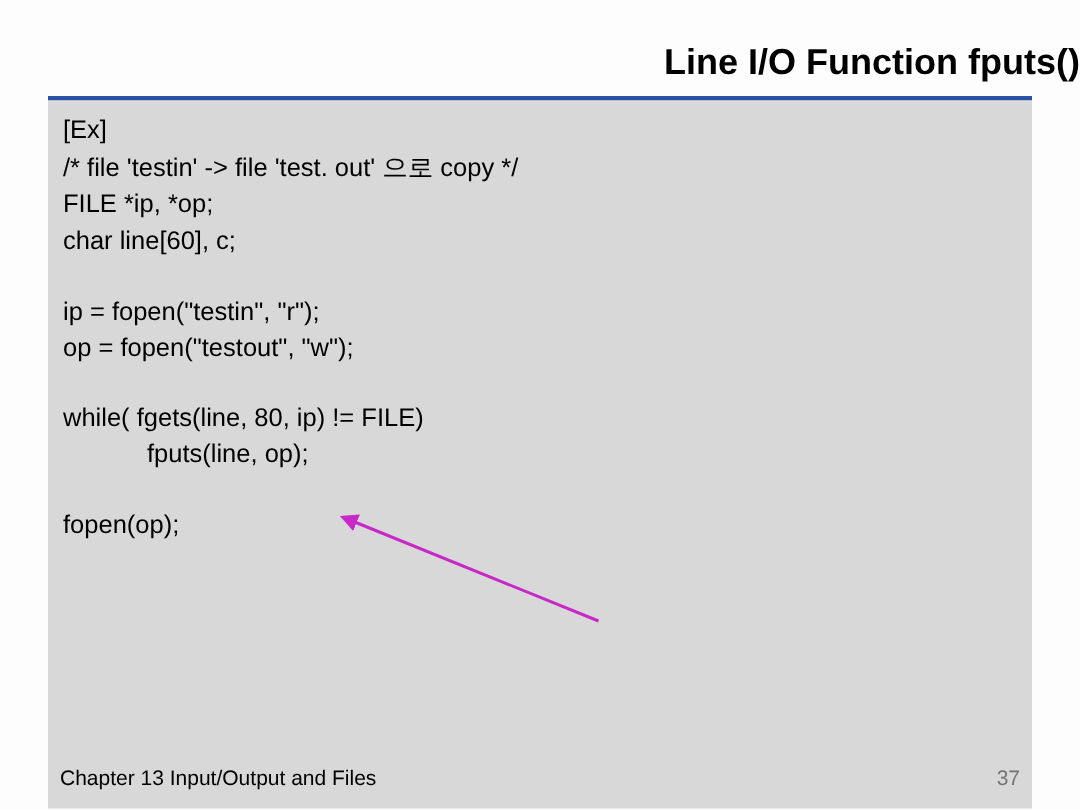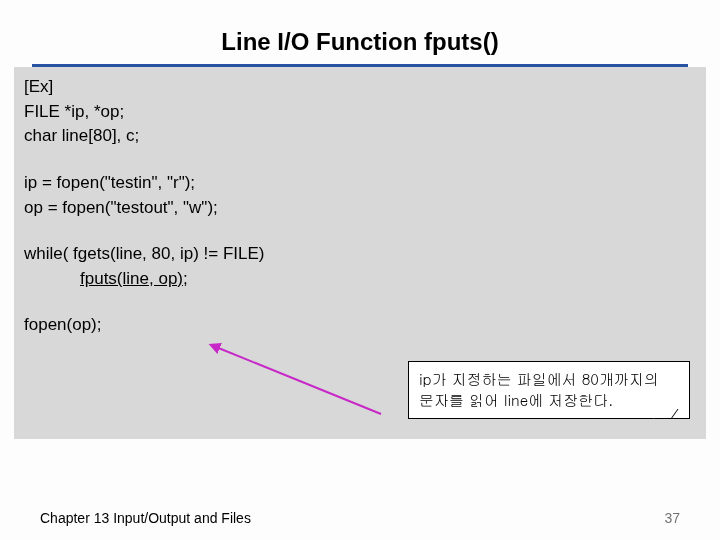--- a/index.html
+++ b/index.html
@@ -5,46 +5,46 @@
   * { margin: 0; padding: 0; box-sizing: border-box; }
   body {
     width: 720px;
     height: 540px;
     background: #fdfdfd;
     font-family: Verdana, Geneva, sans-serif;
     position: relative;
     overflow: hidden;
   }
   .title {
-    text-align: center;
+    text-align: right;
     font-size: 24px;
     font-weight: bold;
     color: #000;
     padding-top: 28px;
     padding-bottom: 8px;
     font-family: Verdana, sans-serif;
   }
   .rule {
     height: 3px;
     background: #2952a3;
     margin: 0 32px 0 32px;
   }
   .codebox {
     background: #d8d8d8;
-    margin: 0 14px;
+    margin: 0 32px;
     padding: 8px 24px 14px 10px;
     font-family: "Comic Sans MS", "Segoe UI", sans-serif;
     font-size: 17px;
     line-height: 1.45;
     color: #000;
     position: relative;
-    height: 372px;
+    height: 472px;
   }
   .codeline { white-space: pre; }
-  .indent { margin-left: 56px; text-decoration: underline; }
+  .indent { margin-left: 56px; }
   .gap { height: 22px; }
   .callout {
     position: absolute;
     right: 16px;
     bottom: 20px;
     width: 282px;
     background: #fff;
     border: 1.5px solid #000;
     padding: 6px 10px 8px 10px;
     font-family: "Malgun Gothic", "Gulim", sans-serif;
@@ -83,43 +83,39 @@
   .footer .pg { color: #737373; }
 </style>
 </head>
 <body>
 
 <div class="title">Line I/O Function fputs()</div>
 <div class="rule"></div>
 
 <div class="codebox">
   <div class="codeline">[Ex]</div>
+  <div class="codeline">/* file 'testin' -&gt; file 'test. out' 으로 copy */</div>
   <div class="codeline">FILE *ip, *op;</div>
-  <div class="codeline">char line[80], c;</div>
+  <div class="codeline">char line[60], c;</div>
   <div class="gap"></div>
   <div class="codeline">ip = fopen("testin", "r");</div>
   <div class="codeline">op = fopen("testout", "w");</div>
   <div class="gap"></div>
   <div class="codeline">while( fgets(line, 80, ip) != FILE)</div>
   <div class="codeline indent">fputs(line, op);</div>
   <div class="gap"></div>
   <div class="codeline">fopen(op);</div>
 
   <svg class="arrow-svg" width="200" height="90">
     <defs>
       <marker id="ah" markerWidth="10" markerHeight="10" refX="2" refY="3" orient="auto">
         <path d="M0,0 L6,3 L0,6 Z" fill="#c728c7"></path>
       </marker>
     </defs>
     <line x1="175" y1="75" x2="10" y2="8" stroke="#c728c7" stroke-width="2" marker-end="url(#ah)"></line>
   </svg>
 
-  <div class="callout">
-    <div>ip가 지정하는 파일에서 80개까지의</div>
-    <div>문자를 읽어 line에 저장한다.</div>
-    <div class="callout-notch"></div>
-  </div>
 </div>
 
 <div class="footer">
   <span>Chapter 13  Input/Output and Files</span>
   <span class="pg">37</span>
 </div>
 
 </body></html>

